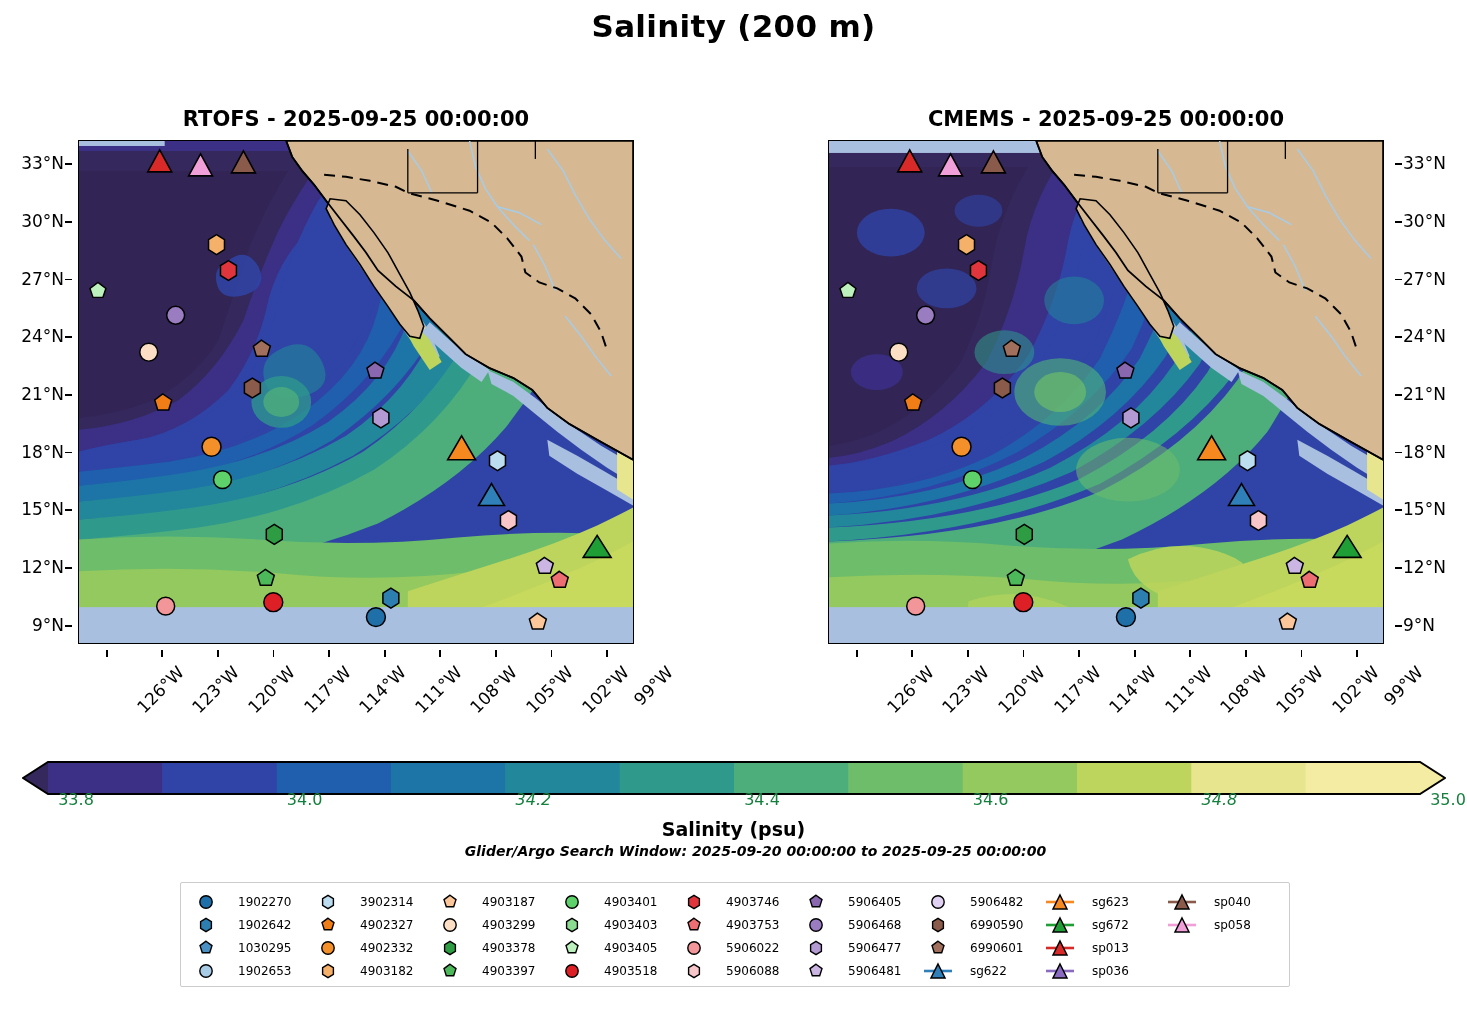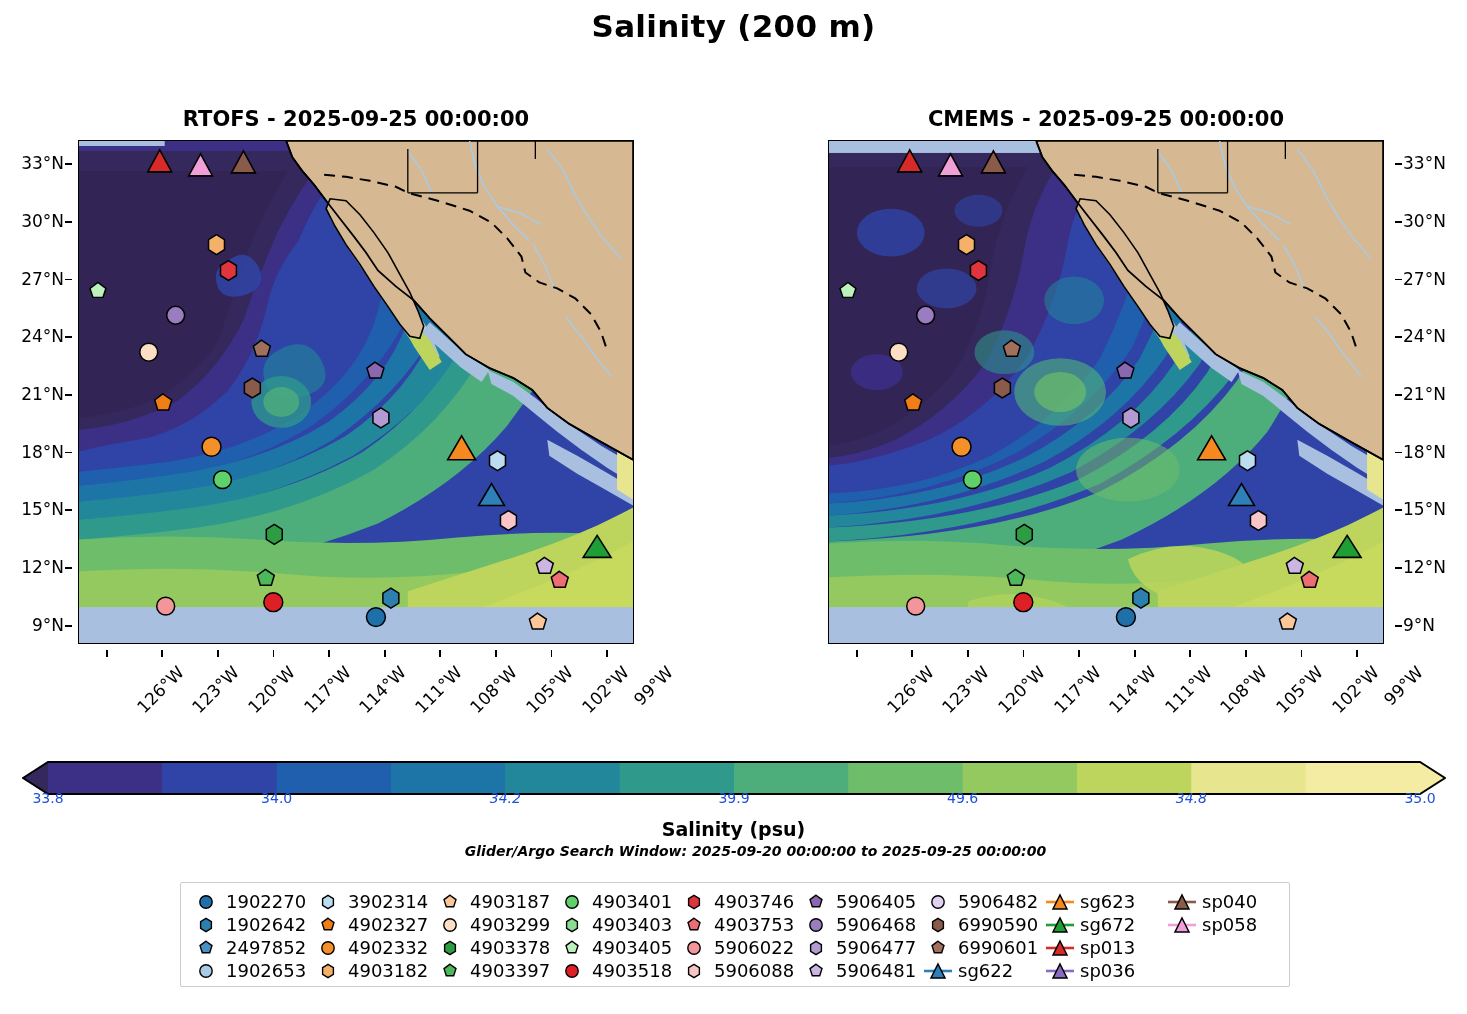--- a/index.html
+++ b/index.html
@@ -23,35 +23,35 @@
   #ylab-right .ytick{left:8px;text-align:left;}
   .tickmark{position:absolute;background:#000;}
   .xlabels{position:absolute;height:90px;}
   #xlab-left{left:78px;top:650px;width:556px;}
   #xlab-right{left:828px;top:650px;width:556px;}
   .xtick{position:absolute;font-size:17px;color:#000;white-space:nowrap;
     transform-origin:right top;transform:rotate(-45deg);}
   #cbar-wrap{position:absolute;left:22px;top:760px;width:1424px;height:36px;}
   #cbar-wrap svg{display:block;}
   #cbar-ticks{position:absolute;left:22px;top:790px;width:1424px;height:28px;}
-  .cbtick{position:absolute;top:0;font-size:14px;color:#1d4ed8;transform:translateX(-50%);}
+  .cbtick{position:absolute;top:0;font-size:16px;color:#15803d;transform:translateX(-50%);margin-left:28px;}
   #cbar-label{position:absolute;left:0;top:818px;width:1467px;text-align:center;
     font-size:19px;font-weight:bold;color:#000;}
   #search-window{position:absolute;left:0;top:843px;width:1467px;text-align:center;
     font-size:14px;font-weight:bold;font-style:italic;color:#000;margin-left:22px;}
   #legend-box{position:absolute;left:180px;top:882px;width:1110px;height:105px;
     border:1px solid #cccccc;background:#fff;box-sizing:border-box;
     border-radius:2px;padding:7px 4px 4px 6px;
     display:grid;grid-template-columns:repeat(9,1fr);grid-auto-flow:column;
     grid-template-rows:repeat(4,1fr);column-gap:0px;}
   .leg-item{display:flex;align-items:center;gap:5px;height:23px;padding-left:4px;}
   .leg-item.empty{visibility:hidden;}
   .leg-mk{width:30px;height:20px;flex:0 0 30px;position:relative;}
   .leg-mk svg{position:absolute;left:0;top:0;}
-  .leg-tx{font-size:18px;color:#000;white-space:nowrap;}
+  .leg-tx{font-size:12px;color:#000;white-space:nowrap;margin-left:12px;}
 </style>
 </head>
 <body>
 
 <div class="fig">
 
   <div id="main-title">Salinity (200 m)</div>
 
   <div class="panel" id="panel-rtofs">
     <div class="panel-title">RTOFS - 2025-09-25 00:00:00</div>
@@ -570,22 +570,22 @@
           <rect x="1283.6666666666665" y="2" width="114.93333333333332" height="32" fill="#f5eca3"></rect>
           <polygon points="1398,2 1398,34 1423,18" fill="#f5eca3"></polygon>
         </g>
       <polygon id="cbar-outline" points="1,18 26,2 1398,2 1423,18 1398,34 26,34" fill="none" stroke="#000" stroke-width="2"></polygon>
     </svg>
   </div>
   <div id="cbar-ticks">
       <div class="cbtick" style="left: 26px;">33.8</div>
       <div class="cbtick" style="left: 254.667px;">34.0</div>
       <div class="cbtick" style="left: 483.333px; font-style: italic;">34.2</div>
-      <div class="cbtick" style="left: 712px;">39.9</div>
-      <div class="cbtick" style="left: 940.667px;">49.6</div>
+      <div class="cbtick" style="left: 712px;">34.4</div>
+      <div class="cbtick" style="left: 940.667px;">34.6</div>
       <div class="cbtick" style="left: 1169.33px; font-style: italic;">34.8</div>
       <div class="cbtick" style="left: 1398px;">35.0</div>
     </div>
   <div id="cbar-label">Salinity (psu)</div>
   <div id="search-window">Glider/Argo Search Window: 2025-09-20 00:00:00 to 2025-09-25 00:00:00</div>
 
   <div id="legend-box">
       <div class="leg-item">
         <span class="leg-mk">
           <svg width="30" height="20" viewBox="0 0 30 20">
@@ -601,21 +601,21 @@
           </svg>
         </span>
         <span class="leg-tx">1902642</span>
       </div>
       <div class="leg-item">
         <span class="leg-mk">
           <svg width="30" height="20" viewBox="0 0 30 20">
             <polygon points="15,3.2 21,7.6 18.7,14.8 11.3,14.8 9,7.6" fill="#4a90c2" stroke="#000" stroke-width="1.4"></polygon>
           </svg>
         </span>
-        <span class="leg-tx">2497852</span>
+        <span class="leg-tx">1030295</span>
       </div>
       <div class="leg-item">
         <span class="leg-mk">
           <svg width="30" height="20" viewBox="0 0 30 20">
             <circle cx="15" cy="10" r="6.2" fill="#a8cce6" stroke="#000" stroke-width="1.4"></circle>
           </svg>
         </span>
         <span class="leg-tx">1902653</span>
       </div>
       <div class="leg-item">

